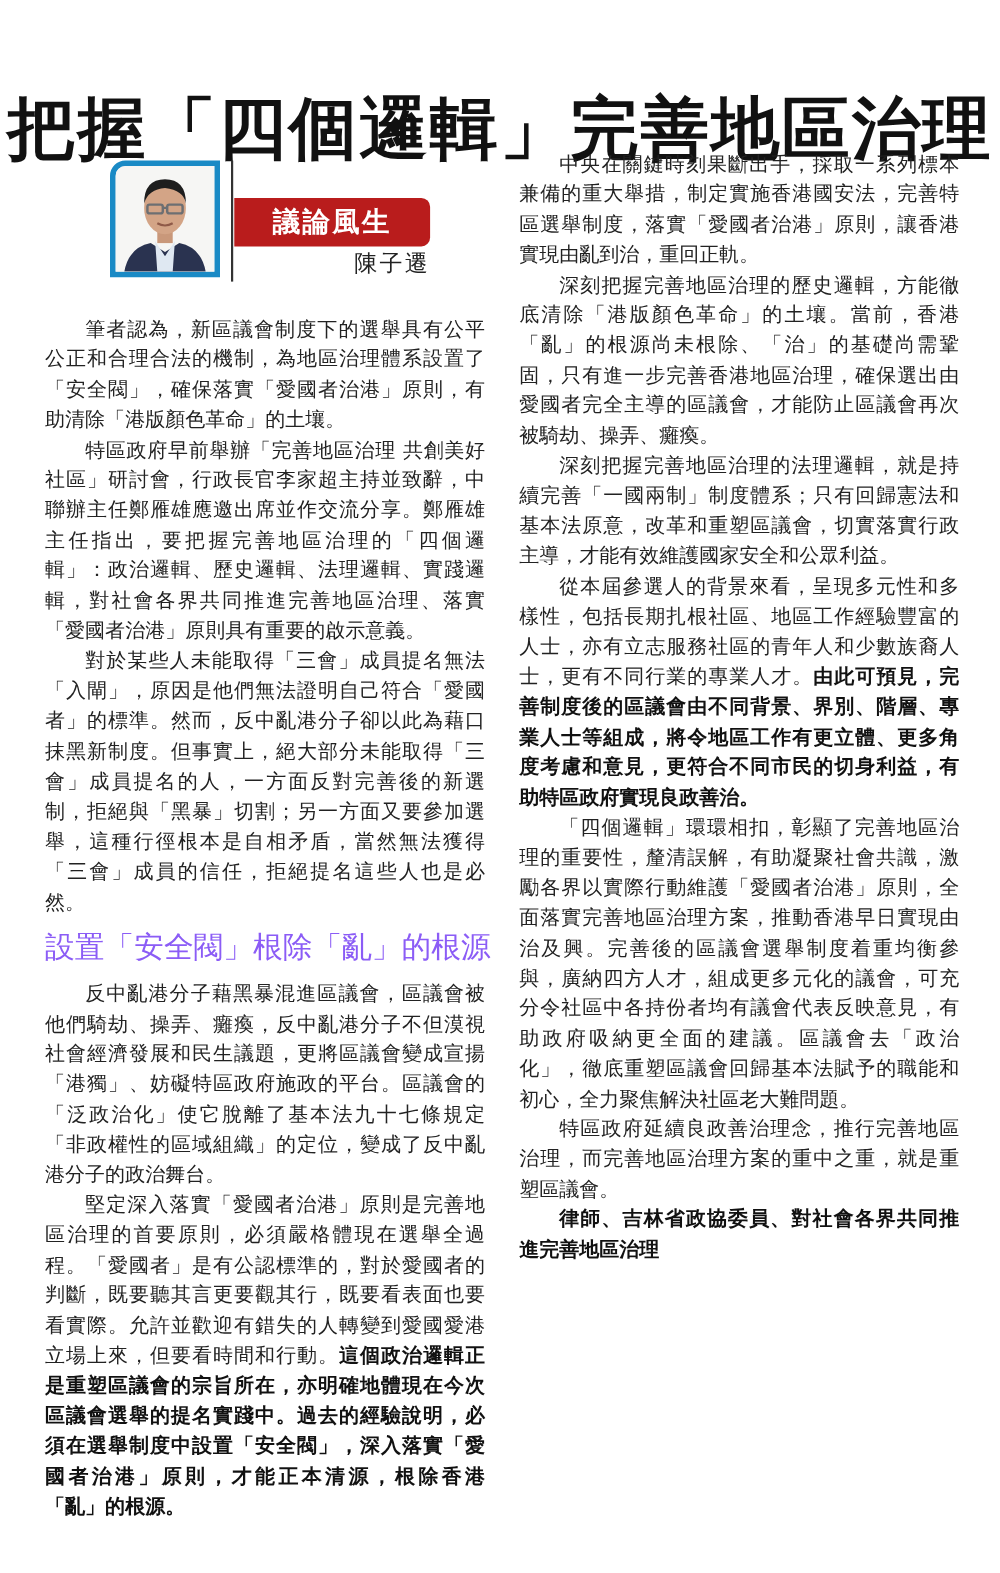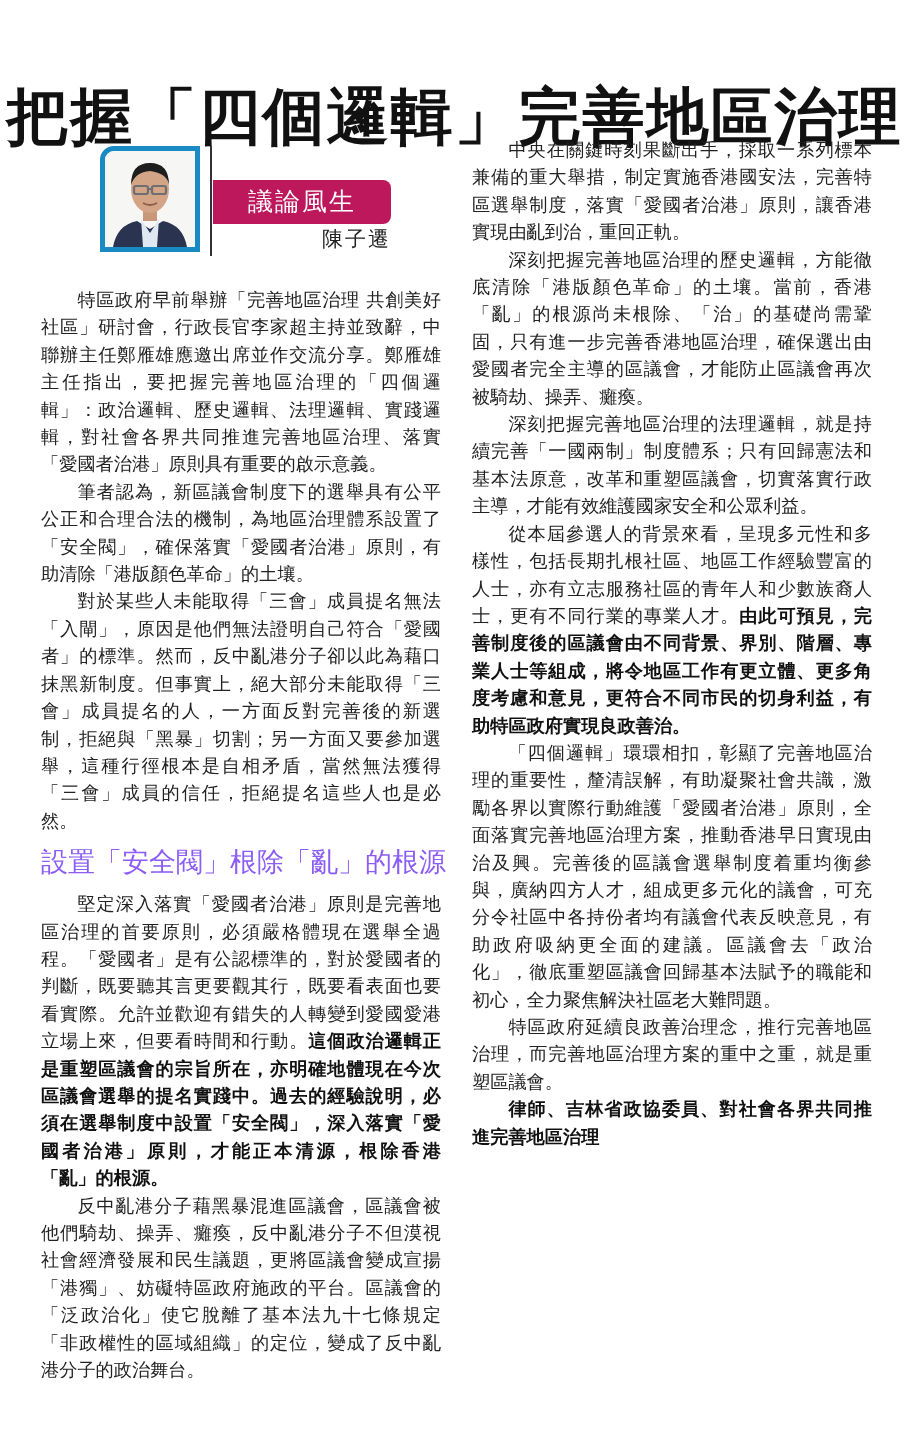--- a/index.html
+++ b/index.html
@@ -56,24 +56,24 @@
       width: 2px;
       height: 110px;
       background: #333333;
     }
     .column-tag {
       position: absolute;
       left: 113px;
       top: 34px;
       width: 178px;
       height: 44px;
-      background: #be185d;
+      background: #b91c1c;
       border-radius: 0 8px 8px 0;
       color: #ffffff;
-      font-weight: normal;
+      font-weight: bold;
       font-size: 25px;
       line-height: 44px;
       text-align: center;
       letter-spacing: 2px;
     }
     .author-name {
       position: absolute;
       left: 113px;
       top: 78px;
       width: 178px;
@@ -131,26 +131,26 @@
       <line x1="43" y1="38" x2="47" y2="38" stroke="#6d6f72" stroke-width="2"></line>
       <path d="M38 52 Q45 56 52 52" stroke="#8f5a48" stroke-width="2" fill="none"></path>
     </svg>
   </div>
   <div class="divider-rule"></div>
   <div class="column-tag">議論風生</div>
   <div class="author-name">陳子遷</div>
 </div>
 
 <div class="col col-left">
+  <p>筆者認為，新區議會制度下的選舉具有公平公正和合理合法的機制，為地區治理體系設置了「安全閥」，確保落實「愛國者治港」原則，有助清除「港版顏色革命」的土壤。</p>
   <p>特區政府早前舉辦「完善地區治理 共創美好社區」研討會，行政長官李家超主持並致辭，中聯辦主任鄭雁雄應邀出席並作交流分享。鄭雁雄主任指出，要把握完善地區治理的「四個邏輯」：政治邏輯、歷史邏輯、法理邏輯、實踐邏輯，對社會各界共同推進完善地區治理、落實「愛國者治港」原則具有重要的啟示意義。</p>
-  <p>筆者認為，新區議會制度下的選舉具有公平公正和合理合法的機制，為地區治理體系設置了「安全閥」，確保落實「愛國者治港」原則，有助清除「港版顏色革命」的土壤。</p>
   <p>對於某些人未能取得「三會」成員提名無法「入閘」，原因是他們無法證明自己符合「愛國者」的標準。然而，反中亂港分子卻以此為藉口抹黑新制度。但事實上，絕大部分未能取得「三會」成員提名的人，一方面反對完善後的新選制，拒絕與「黑暴」切割；另一方面又要參加選舉，這種行徑根本是自相矛盾，當然無法獲得「三會」成員的信任，拒絕提名這些人也是必然。</p>
   <div class="subhead">設置「安全閥」根除「亂」的根源</div>
+  <p>反中亂港分子藉黑暴混進區議會，區議會被他們騎劫、操弄、癱瘓，反中亂港分子不但漠視社會經濟發展和民生議題，更將區議會變成宣揚「港獨」、妨礙特區政府施政的平台。區議會的「泛政治化」使它脫離了基本法九十七條規定「非政權性的區域組織」的定位，變成了反中亂港分子的政治舞台。</p>
   <p><span>堅定深入落實「愛國者治港」原則是完善地區治理的首要原則，必須嚴格體現在選舉全過程。「愛國者」是有公認標準的，對於愛國者的判斷，既要聽其言更要觀其行，既要看表面也要看實際。允許並歡迎有錯失的人轉變到愛國愛港立場上來，但要看時間和行動。</span><b>這個政治邏輯正是重塑區議會的宗旨所在，亦明確地體現在今次區議會選舉的提名實踐中。過去的經驗說明，必須在選舉制度中設置「安全閥」，深入落實「愛國者治港」原則，才能正本清源，根除香港「亂」的根源。</b></p>
-  <p>反中亂港分子藉黑暴混進區議會，區議會被他們騎劫、操弄、癱瘓，反中亂港分子不但漠視社會經濟發展和民生議題，更將區議會變成宣揚「港獨」、妨礙特區政府施政的平台。區議會的「泛政治化」使它脫離了基本法九十七條規定「非政權性的區域組織」的定位，變成了反中亂港分子的政治舞台。</p>
 </div>
 
 <div class="col col-right">
   <p>中央在關鍵時刻果斷出手，採取一系列標本兼備的重大舉措，制定實施香港國安法，完善特區選舉制度，落實「愛國者治港」原則，讓香港實現由亂到治，重回正軌。</p>
   <p>深刻把握完善地區治理的歷史邏輯，方能徹底清除「港版顏色革命」的土壤。當前，香港「亂」的根源尚未根除、「治」的基礎尚需鞏固，只有進一步完善香港地區治理，確保選出由愛國者完全主導的區議會，才能防止區議會再次被騎劫、操弄、癱瘓。</p>
   <p>深刻把握完善地區治理的法理邏輯，就是持續完善「一國兩制」制度體系；只有回歸憲法和基本法原意，改革和重塑區議會，切實落實行政主導，才能有效維護國家安全和公眾利益。</p>
   <p><span>從本屆參選人的背景來看，呈現多元性和多樣性，包括長期扎根社區、地區工作經驗豐富的人士，亦有立志服務社區的青年人和少數族裔人士，更有不同行業的專業人才。</span><b>由此可預見，完善制度後的區議會由不同背景、界別、階層、專業人士等組成，將令地區工作有更立體、更多角度考慮和意見，更符合不同市民的切身利益，有助特區政府實現良政善治。</b></p>
   <p>「四個邏輯」環環相扣，彰顯了完善地區治理的重要性，釐清誤解，有助凝聚社會共識，激勵各界以實際行動維護「愛國者治港」原則，全面落實完善地區治理方案，推動香港早日實現由治及興。完善後的區議會選舉制度着重均衡參與，廣納四方人才，組成更多元化的議會，可充分令社區中各持份者均有議會代表反映意見，有助政府吸納更全面的建議。區議會去「政治化」，徹底重塑區議會回歸基本法賦予的職能和初心，全力聚焦解決社區老大難問題。</p>
   <p>特區政府延續良政善治理念，推行完善地區治理，而完善地區治理方案的重中之重，就是重塑區議會。</p>
   <p class="sig">律師、吉林省政協委員、對社會各界共同推進完善地區治理</p>

